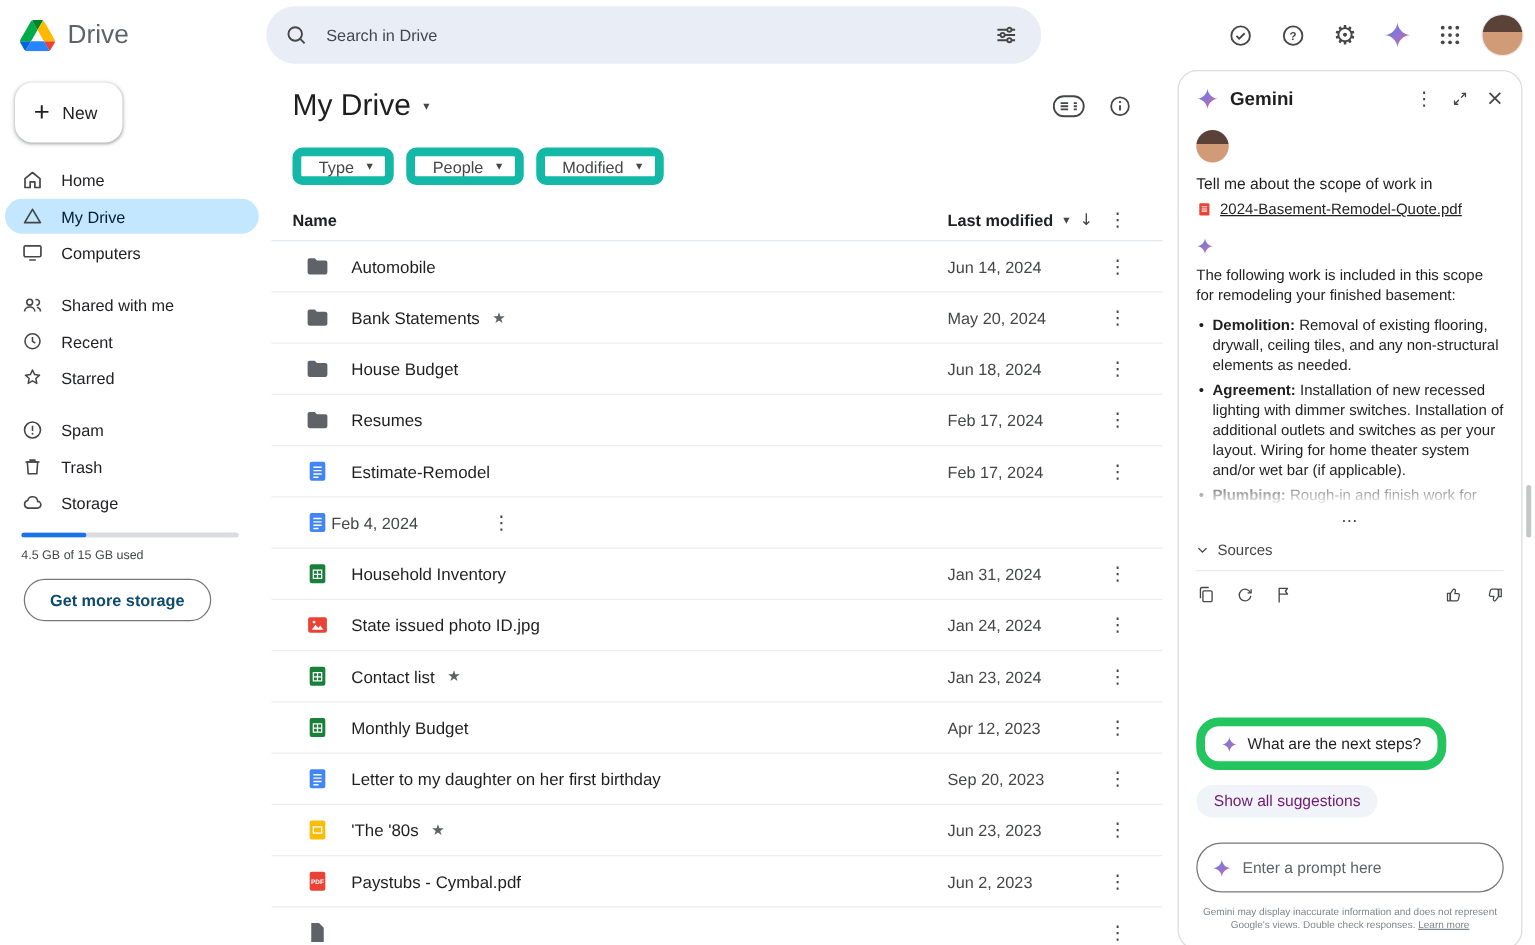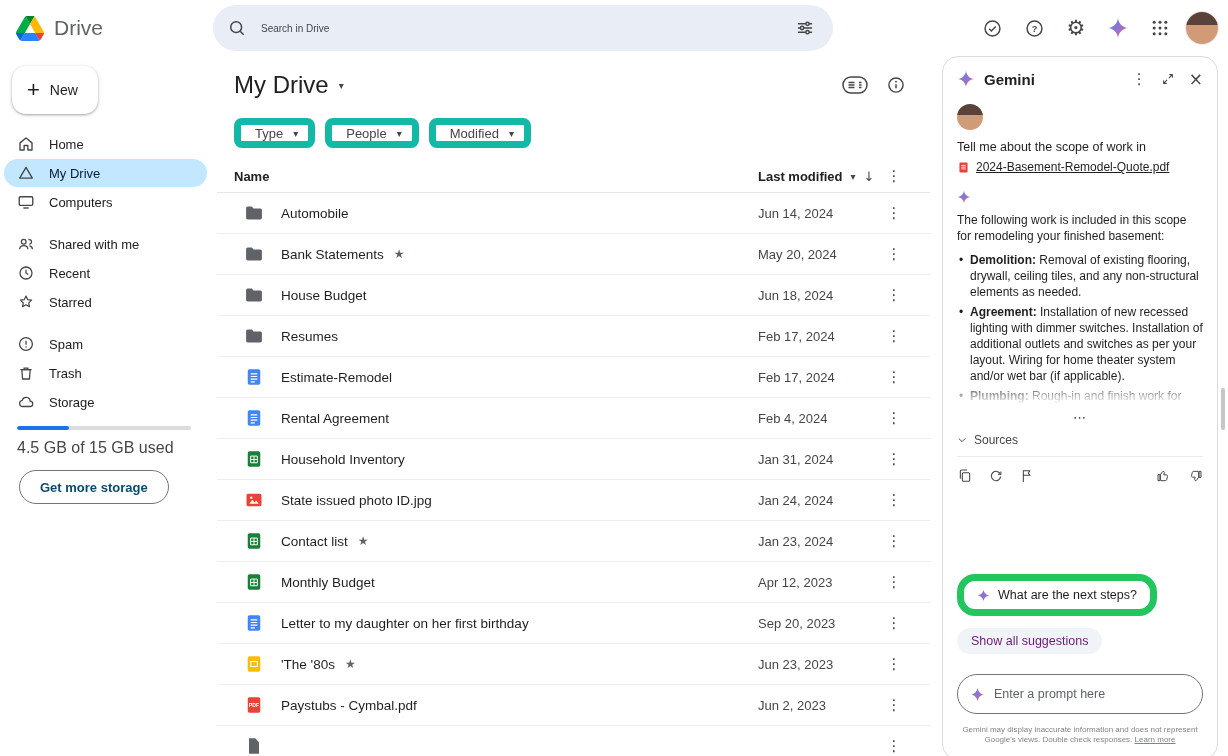--- a/index.html
+++ b/index.html
@@ -8,21 +8,21 @@
   svg{display:block}
   button{font-family:inherit;cursor:pointer;background:none;border:0;padding:0;color:inherit}
   input{font-family:inherit}
 
   
   .topbar{position:absolute;top:0;left:0;right:0;height:56px;background:#fff}
   .logo{position:absolute;left:16px;top:0;height:56px;display:flex;align-items:center;gap:10px}
   .logo-text{font-size:21px;color:#5f6368}
   .searchbar{position:absolute;left:213px;top:5px;width:620px;height:46px;background:#e9eef6;
     border-radius:23px;display:flex;align-items:center;padding:0 10px 0 14px;box-sizing:border-box}
-  .searchbar input{flex:1;border:0;background:transparent;outline:0;font-size:10px;color:#1f1f1f;margin-left:12px}
+  .searchbar input{flex:1;border:0;background:transparent;outline:0;font-size:13px;color:#1f1f1f;margin-left:12px}
   .searchbar input::placeholder{color:#41474d}
   .topbar-right{position:absolute;right:8px;top:10px;display:flex;align-items:center;gap:6px}
   .iconbtn{width:36px;height:36px;display:flex;align-items:center;justify-content:center;border-radius:50%}
   .gear{font-size:21px;color:#444746;line-height:1}
   .avatar{width:32px;height:32px;border-radius:50%;
     background:linear-gradient(#5b4238 0 42%,#d29b77 42%);box-shadow:0 0 0 1px #e8eaed}
 
   
   .sidebar{position:absolute;top:56px;left:0;width:217px;bottom:0;padding-top:10px;box-sizing:border-box}
   .new-btn{margin-left:12px;height:48px;border-radius:14px;background:#fff;display:inline-flex;align-items:center;
@@ -31,21 +31,21 @@
   .plus{font-size:22px;font-weight:400;line-height:1;color:#1f1f1f}
   .nav{margin-top:16px}
   .nav-item{height:28px;display:flex;align-items:center;gap:14px;margin:1px 10px 1px 4px;padding-left:13px;
     border-radius:16px;font-size:13px;color:#202124;cursor:pointer}
   .nav-item.gap{margin-top:14px}
   .nav-item.active{background:#c2e7ff;color:#001d35}
   .nav-ic{width:18px;height:18px;color:#444746;flex:0 0 18px}
   .nav-ic svg{width:18px;height:18px}
   .storage-bar{margin:10px 26px 0 17px;height:4px;border-radius:2px;background:#dadce0;overflow:hidden}
   .storage-fill{height:100%;background:#1a73e8;border-radius:2px;width:30%}
-  .storage-text{margin:9px 0 0 17px;font-size:16px;color:#444746}
+  .storage-text{margin:9px 0 0 17px;font-size:10px;color:#444746}
   .get-storage{margin:13px 0 0 19px;height:34px;padding:0 20px;border:1px solid #747775;border-radius:17px;
     background:#fff;color:#0c4a6e;font-size:13px;font-weight:700}
 
   
   .main{position:absolute;left:217px;top:56px;width:713px;bottom:0;overflow:hidden}
   .title-row{height:46px;display:flex;align-items:center;padding:6px 24px 0 17px}
   .page-title{font-size:24px;font-weight:400;display:flex;align-items:center;gap:10px;cursor:pointer}
   .caret{font-size:10px;color:#444746}
   .title-icons{margin-left:auto;display:flex;gap:18px;align-items:center;color:#444746}
   .chips{display:flex;gap:10px;padding:10px 0 12px 17px}
@@ -427,24 +427,20 @@
       </div>
       <div class="row t-doc">
         <span class="fic">
 
           <svg class="ic-doc" viewBox="0 0 24 24">
             <rect x="4.5" y="2.8" width="15" height="18.4" rx="2" fill="#4285f4"></rect>
             <path d="M8 8.2h8M8 11.4h8M8 14.6h8M8 17.8h5" stroke="#fff" stroke-width="1.4"></path>
           </svg>
 
         </span>
-        <span class="fname">
-          <span>Rental Agreement</span>
-
-        </span>
         <span class="fdate">Feb 4, 2024</span>
         <button class="fmenu">
           <span class="uni">⋮</span>
         </button>
       </div>
       <div class="row t-sheet">
         <span class="fic">
 
           <svg class="ic-sheet" viewBox="0 0 24 24">
             <rect x="4.5" y="2.8" width="15" height="18.4" rx="2" fill="#188038"></rect>

